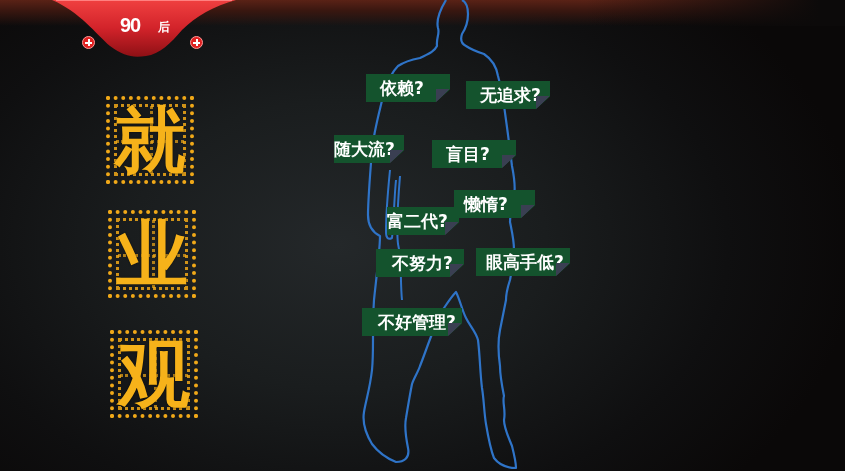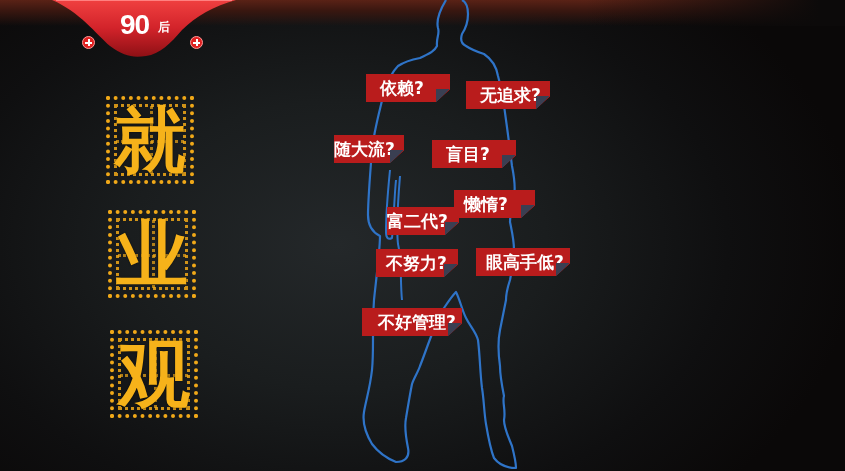--- a/index.html
+++ b/index.html
@@ -19,21 +19,21 @@
     }
     .top-glow-right {
       position:absolute; right:0; top:0; width:260px; height:26px;
       background:linear-gradient(to right, rgba(10,8,8,0), #0c0a0a 90%);
     }
     
     .banner { position:absolute; left:0; top:0; width:260px; height:60px; }
     .badge-text {
       position:absolute; left:120px; top:9px; color:#fff;
       font-family:"Liberation Sans", sans-serif; font-weight:bold;
-      font-size:28px; letter-spacing:-1px; line-height:32px;
+      font-size:20px; letter-spacing:-1px; line-height:32px;
     }
     .badge-suffix {
       position:absolute; left:158px; top:20px; color:#fff;
       font-weight:bold; font-size:12px; line-height:14px;
     }
     .plus {
       position:absolute; width:13px; height:13px; border-radius:50%;
       background:#e02020; border:1px solid #ff9a9a; box-sizing:border-box;
     }
     .plus::before, .plus::after {
@@ -65,21 +65,21 @@
       font-size:72px; line-height:1;
       text-shadow:0 0 2px rgba(0,0,0,0.6);
     }
 
     
     .figure { position:absolute; left:0; top:0; width:845px; height:471px; pointer-events:none; }
 
     
     .tag {
       position:absolute; height:28px;
-      background:#b91c1c; color:#fff;
+      background:#14532d; color:#fff;
       font-weight:bold; font-size:17px; line-height:28px;
       padding:0 10px 0 14px; white-space:nowrap;
       box-shadow:2px 2px 2px rgba(0,0,0,0.35);
       clip-path:polygon(0 0, 100% 0, 100% 55%, calc(100% - 14px) 100%, 0 100%);
     }
     .tag::after {
       content:""; position:absolute; right:0; bottom:0; width:14px; height:45%;
       background:linear-gradient(135deg, #3a3f52 50%, rgba(0,0,0,0) 50%);
     }
   </style>
@@ -142,15 +142,15 @@
   <path fill="none" stroke="#2f74c8" stroke-width="2" stroke-linejoin="round" d="M390,170 C388,190 386,210 386,232 C386,238 388,240 392,238 C394,220 394,200 396,180"></path>
   <path fill="none" stroke="#2f74c8" stroke-width="2" stroke-linejoin="round" d="M400,176 C398,200 396,226 398,244 C402,260 400,280 402,300"></path>
 </svg>
 
 <div class="tag" style="left:366px;top:74px;width:60px;">依赖?</div>
 <div class="tag" style="left:466px;top:81px;width:60px;">无追求?</div>
 <div class="tag" style="left:334px;top:135px;width:60px;padding-left:0;">随大流?</div>
 <div class="tag" style="left:432px;top:140px;width:60px;">盲目?</div>
 <div class="tag" style="left:454px;top:190px;width:61px;padding-left:10px;">懒惰?</div>
 <div class="tag" style="left:371px;top:207px;width:62px;padding-left:0;margin-left:16px;">富二代?</div>
-<div class="tag" style="left:376px;top:249px;width:62px;padding-left:10px;">不努力?</div>
+<div class="tag" style="left:376px;top:249px;width:62px;padding-left:16px;">不努力?</div>
 <div class="tag" style="left:476px;top:248px;width:74px;padding-left:10px;">眼高手低?</div>
 <div class="tag" style="left:362px;top:308px;width:74px;padding-left:16px;">不好管理?</div>
 
 </body></html>

